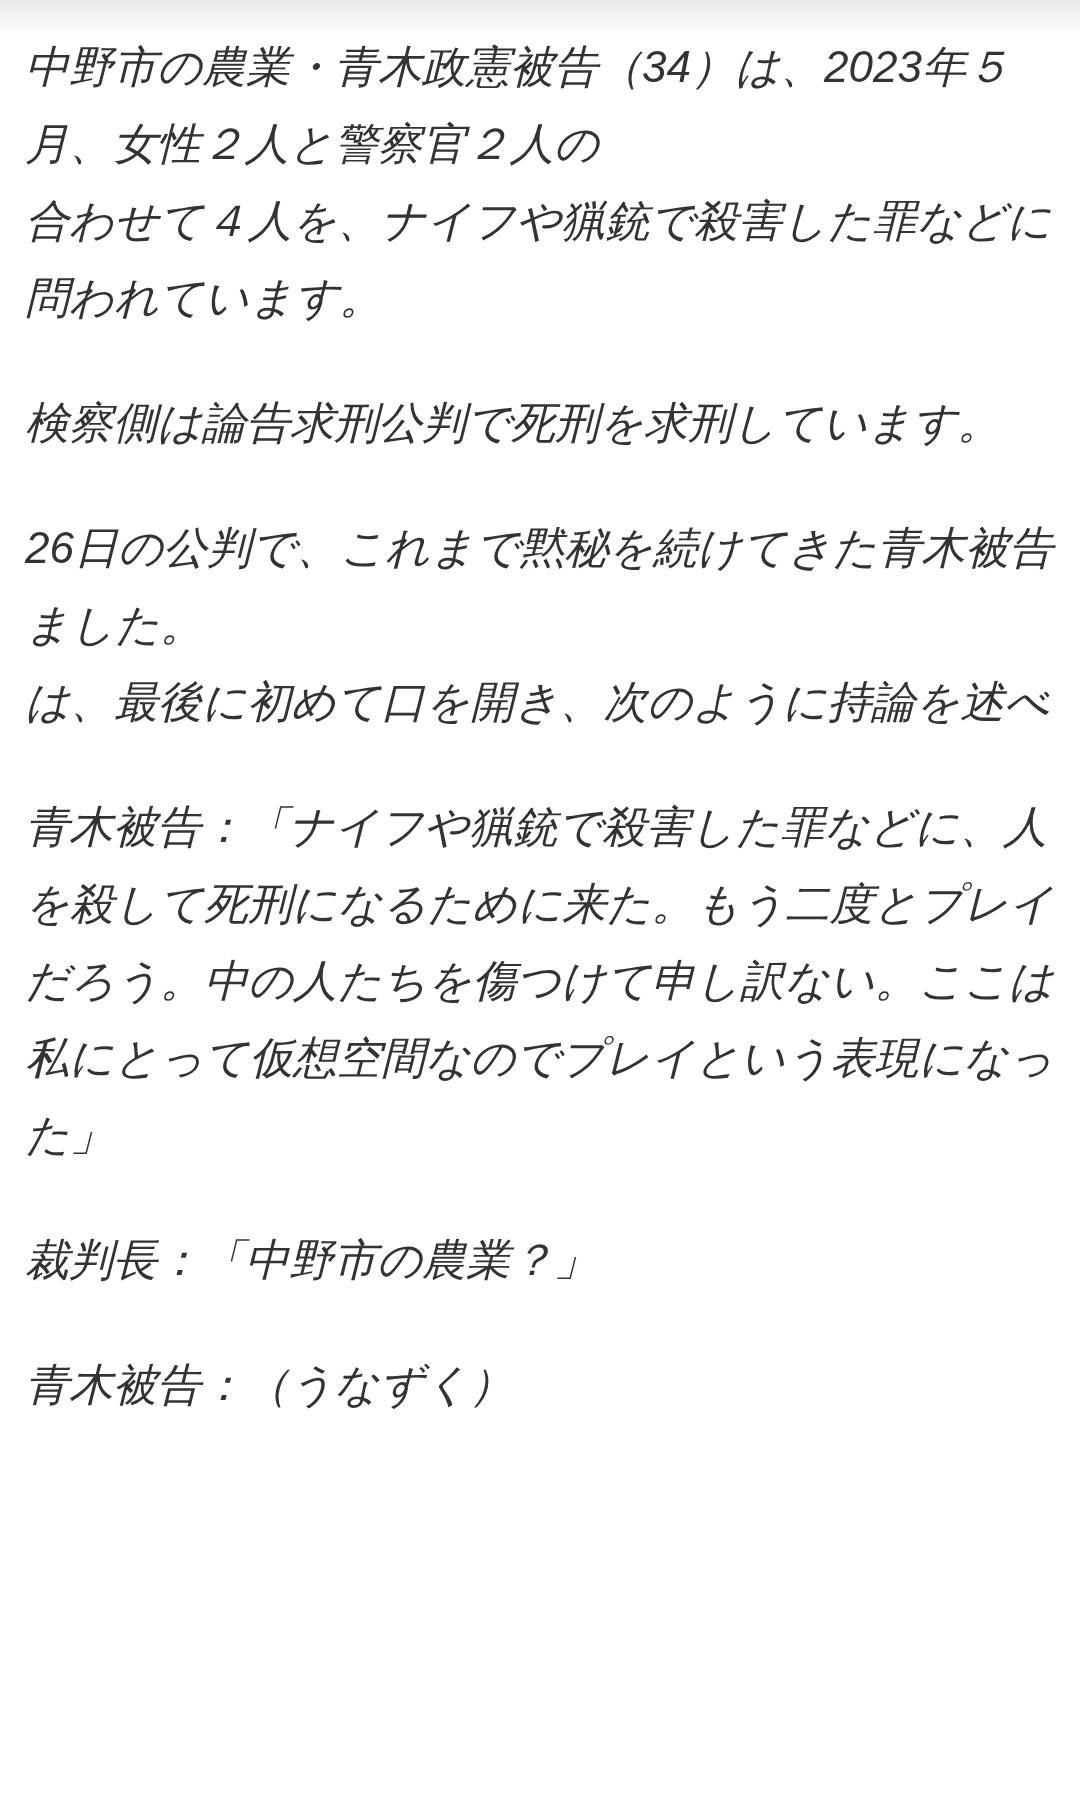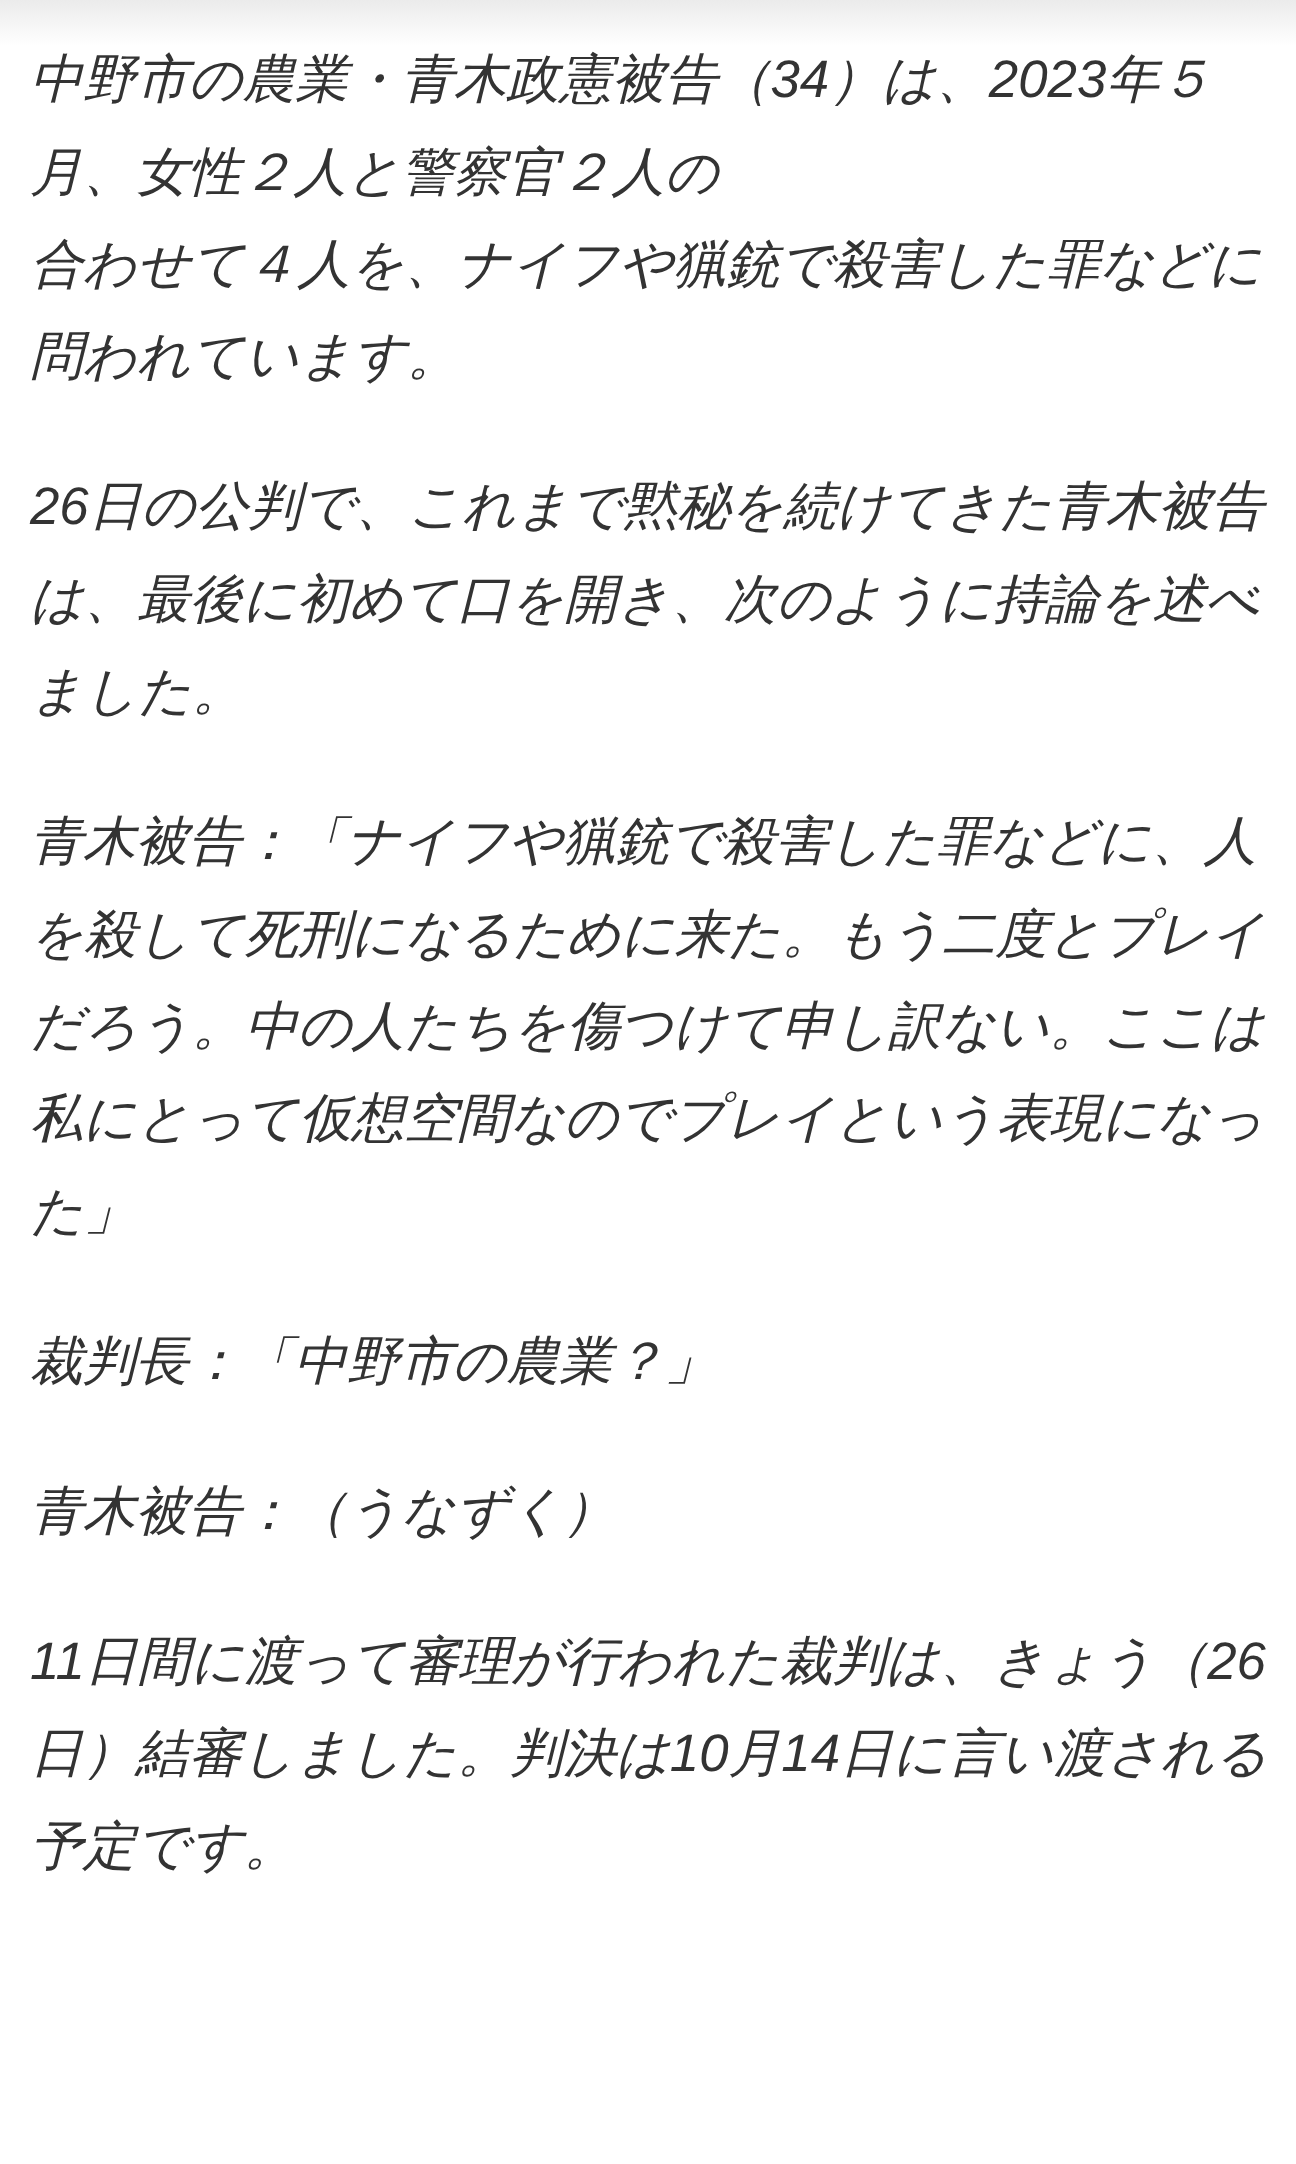--- a/index.html
+++ b/index.html
@@ -49,36 +49,34 @@
 <div class="page" style="background: rgb(255, 255, 255);">
   <div class="top-shade" style="background: linear-gradient(rgb(235, 235, 235) 0%, rgba(255, 255, 255, 0) 100%);"></div>
   <main class="article" id="article-body" style="color: rgb(51, 51, 51);">
       <div class="paragraph">
         <div class="text-line">中野市の農業・青木政憲被告（34）は、2023年５</div>
         <div class="text-line">月、女性２人と警察官２人の</div>
         <div class="text-line">合わせて４人を、ナイフや猟銃で殺害した罪などに</div>
         <div class="text-line">問われています。</div>
       </div>
       <div class="paragraph">
+        <div class="text-line">検察側は論告求刑公判で死刑を求刑しています。</div>
+      </div>
+      <div class="paragraph">
         <div class="text-line">26日の公判で、これまで黙秘を続けてきた青木被告</div>
+        <div class="text-line">ました。</div>
         <div class="text-line">は、最後に初めて口を開き、次のように持論を述べ</div>
-        <div class="text-line">ました。</div>
       </div>
       <div class="paragraph">
         <div class="text-line">青木被告：「ナイフや猟銃で殺害した罪などに、人</div>
         <div class="text-line">を殺して死刑になるために来た。もう二度とプレイ</div>
         <div class="text-line">だろう。中の人たちを傷つけて申し訳ない。ここは</div>
         <div class="text-line">私にとって仮想空間なのでプレイという表現になっ</div>
         <div class="text-line">た」</div>
       </div>
       <div class="paragraph">
         <div class="text-line">裁判長：「中野市の農業？」</div>
       </div>
       <div class="paragraph">
         <div class="text-line">青木被告：（うなずく）</div>
       </div>
-      <div class="paragraph">
-        <div class="text-line">11日間に渡って審理が行われた裁判は、きょう（26</div>
-        <div class="text-line">日）結審しました。判決は10月14日に言い渡される</div>
-        <div class="text-line">予定です。</div>
-      </div>
     </main>
 </div>
 
 </body></html>

